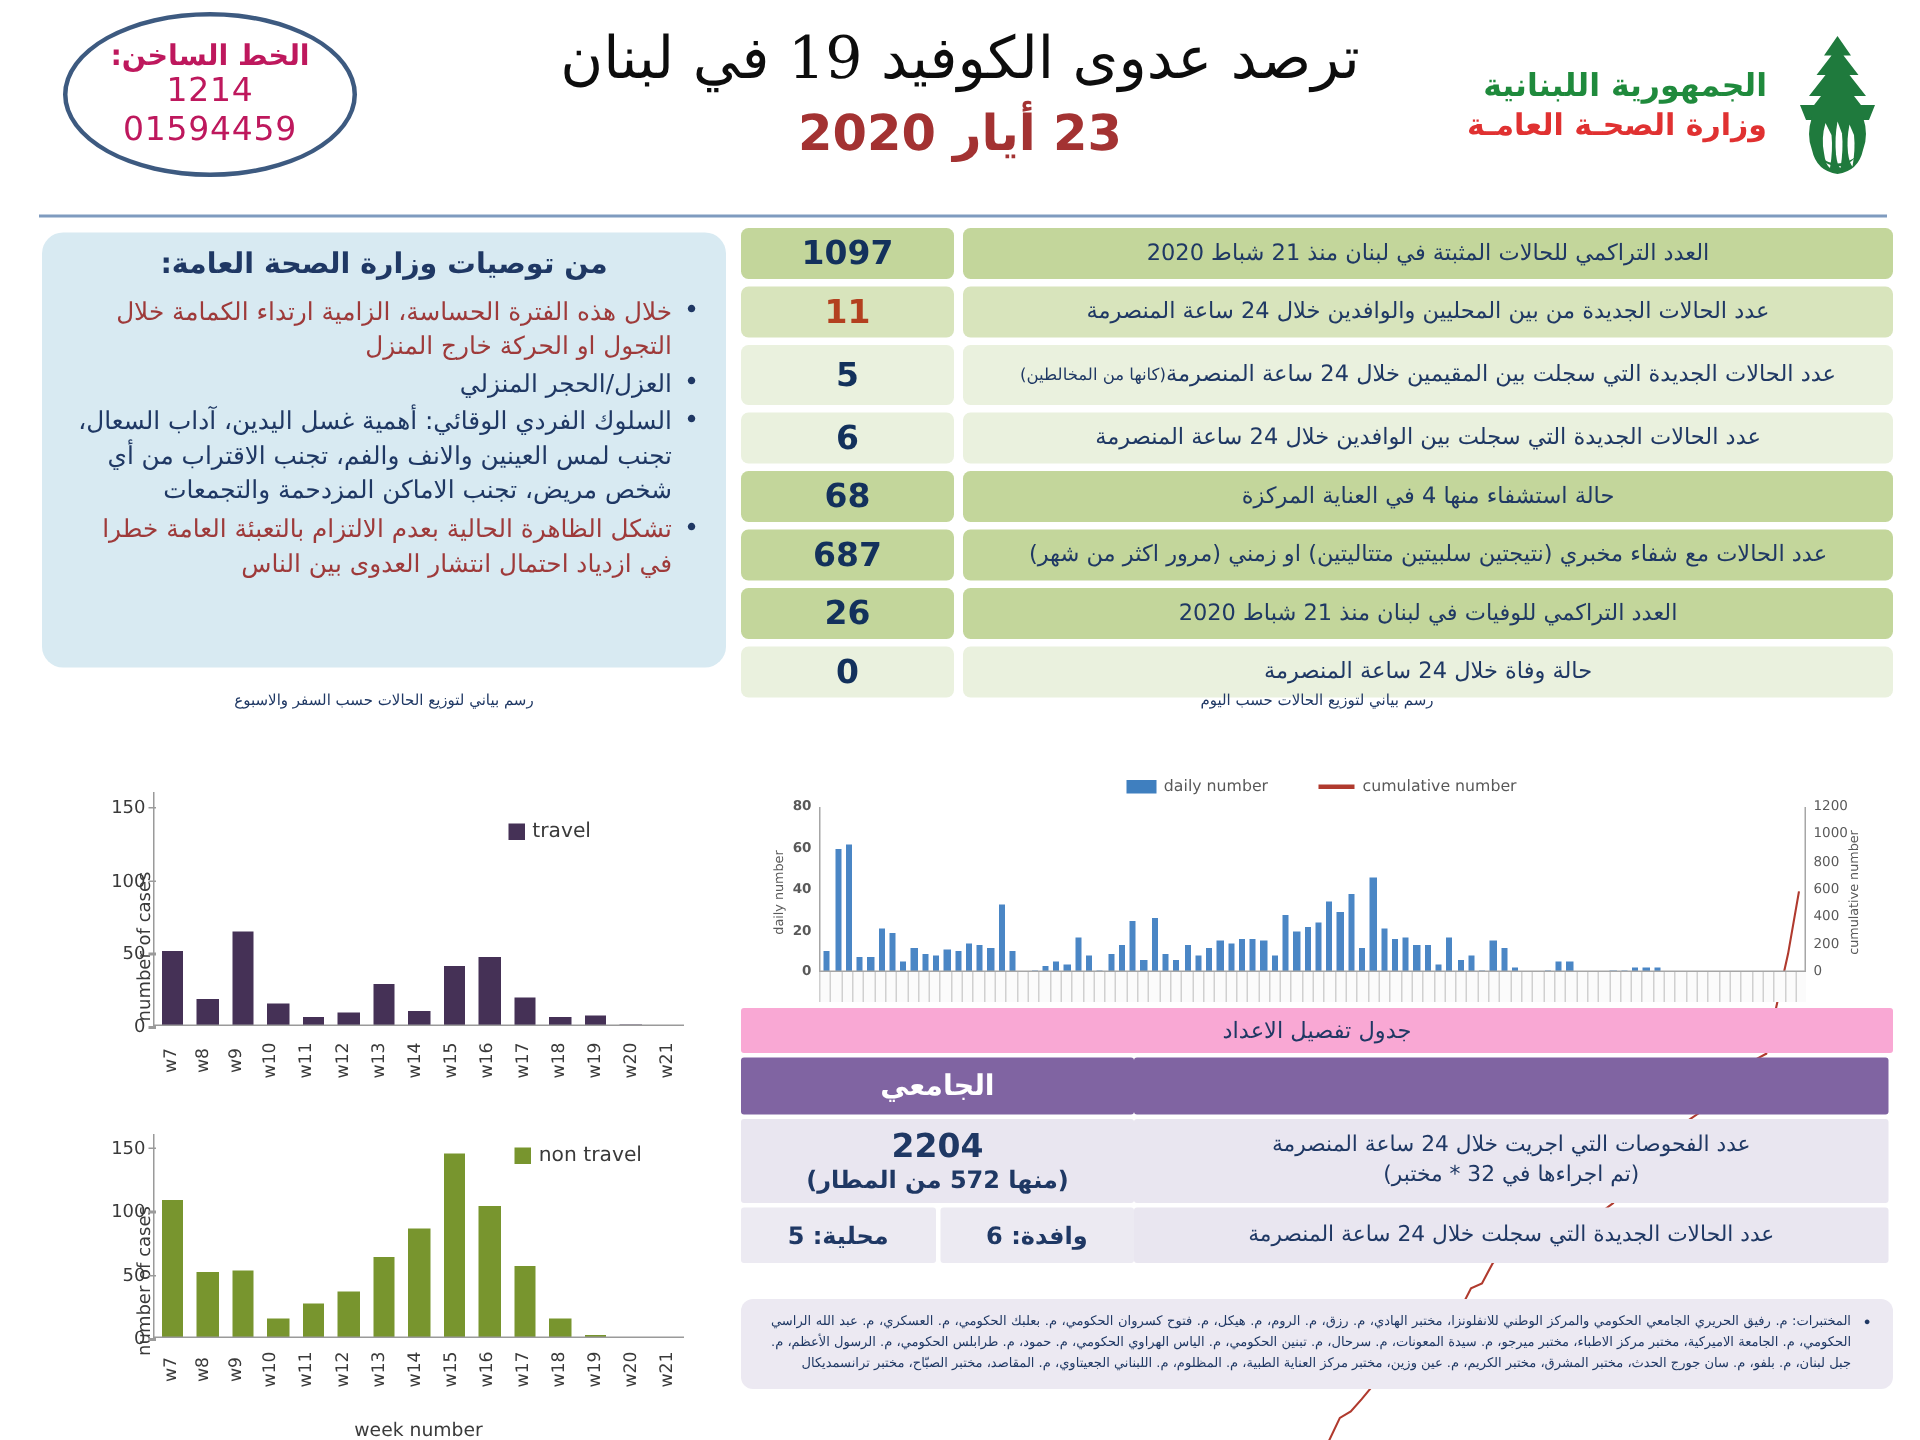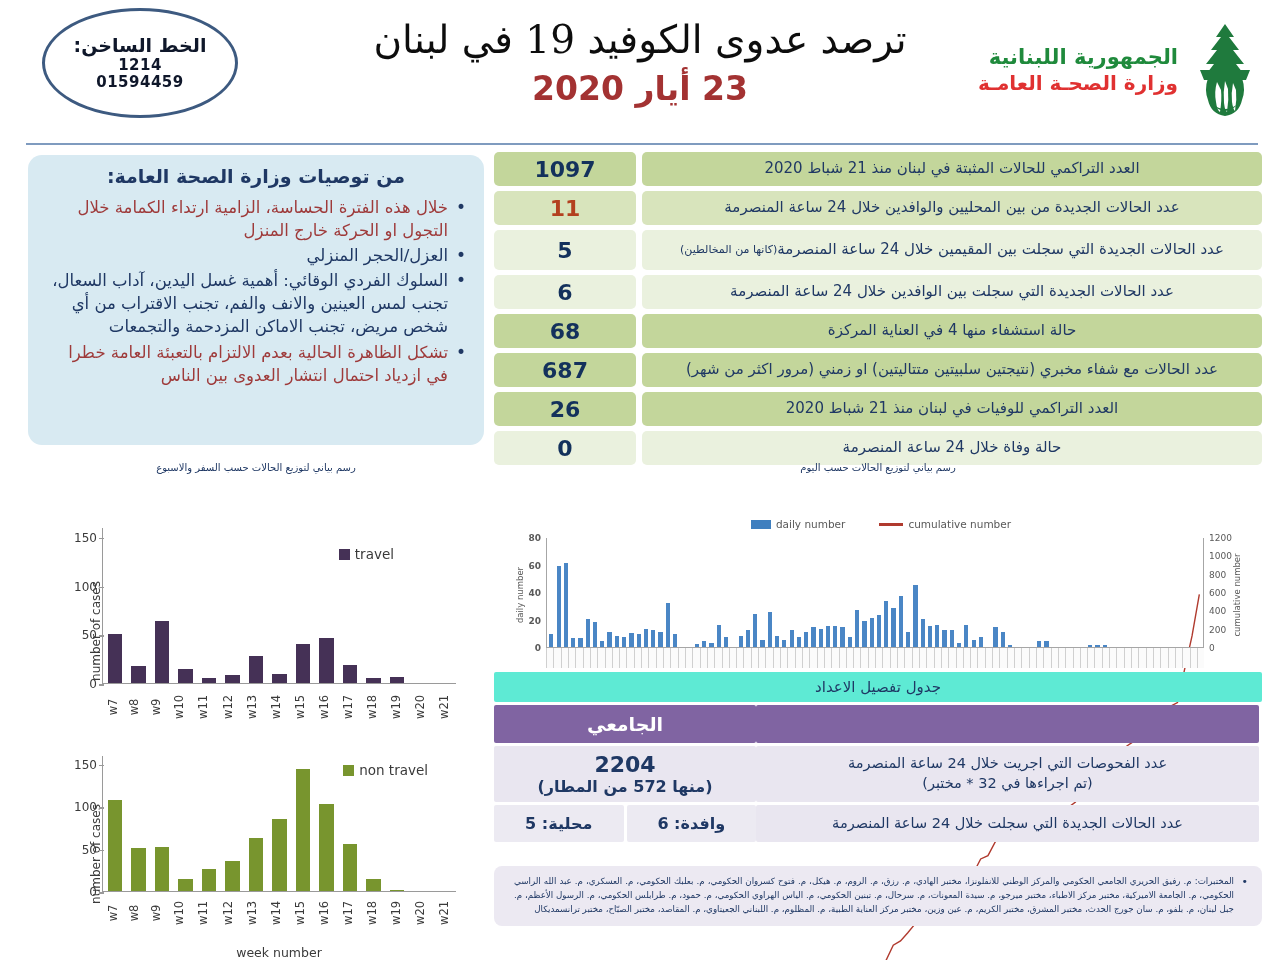--- a/index.html
+++ b/index.html
@@ -14,24 +14,24 @@
 
   
   .header { position: absolute; top: 0; left: 0; width: 1280px; height: 146px; }
 
   .hotline-oval {
     position: absolute; left: 42px; top: 8px;
     width: 196px; height: 110px;
     border: 3px solid #3d5a80; border-radius: 50%;
     display: flex; flex-direction: column;
     align-items: center; justify-content: center;
-    color: #0f172a; line-height: 1.18;
+    color: #be185d; line-height: 1.18;
   }
   .hotline-label { font-size: 19px; font-weight: 700; }
-  .hotline-num { font-size: 15px; font-weight: 700; letter-spacing: .5px; direction: ltr; }
+  .hotline-num { font-size: 22px; font-weight: 400; letter-spacing: .5px; direction: ltr; }
 
   .title-wrap {
     position: absolute; right: 330px; top: 16px;
     width: 620px; text-align: center;
   }
   .main-title {
     font-family: "DejaVu Serif", "Liberation Serif", serif;
     font-size: 39px; color: #0d0d0d; line-height: 1.25; white-space: nowrap;
   }
   .sub-date {
@@ -188,21 +188,21 @@
   .d-bcell { flex: 1; display: flex; justify-content: center; align-items: flex-end; height: 100%; }
   .d-bar { width: 58%; background: #4a86c5; }
   .d-line { position: absolute; inset: 0; overflow: visible; }
   .d-xaxis { position: absolute; left: 46px; right: 58px; bottom: 26px; height: 1px; background: #a6a6a6; }
   .d-ticks { position: absolute; left: 46px; right: 58px; bottom: 6px; height: 20px; display: flex; direction: ltr; }
   .d-tick { flex: 1; border-left: 1px solid #d0d0d0; background: #fbfbfb; }
 
   
   .tests { position: absolute; left: 494px; top: 672px; width: 768px; }
   .t-title {
-    background: #5eead4; color: #1f3864; text-align: center;
+    background: #f9a8d4; color: #1f3864; text-align: center;
     font-size: 15px; padding: 6px 0; border-radius: 2px;
   }
   .t-head { display: flex; margin-top: 3px; height: 38px; }
   .t-head-empty { flex: 1; background: #8064a2; border-radius: 2px; margin-right: 3px; }
   .t-head-cell {
     width: 262px; background: #8064a2; color: #ffffff;
     display: flex; align-items: center; justify-content: center;
     font-size: 19px; font-weight: 700; border-radius: 2px;
   }
   .t-row { display: flex; margin-top: 3px; }

